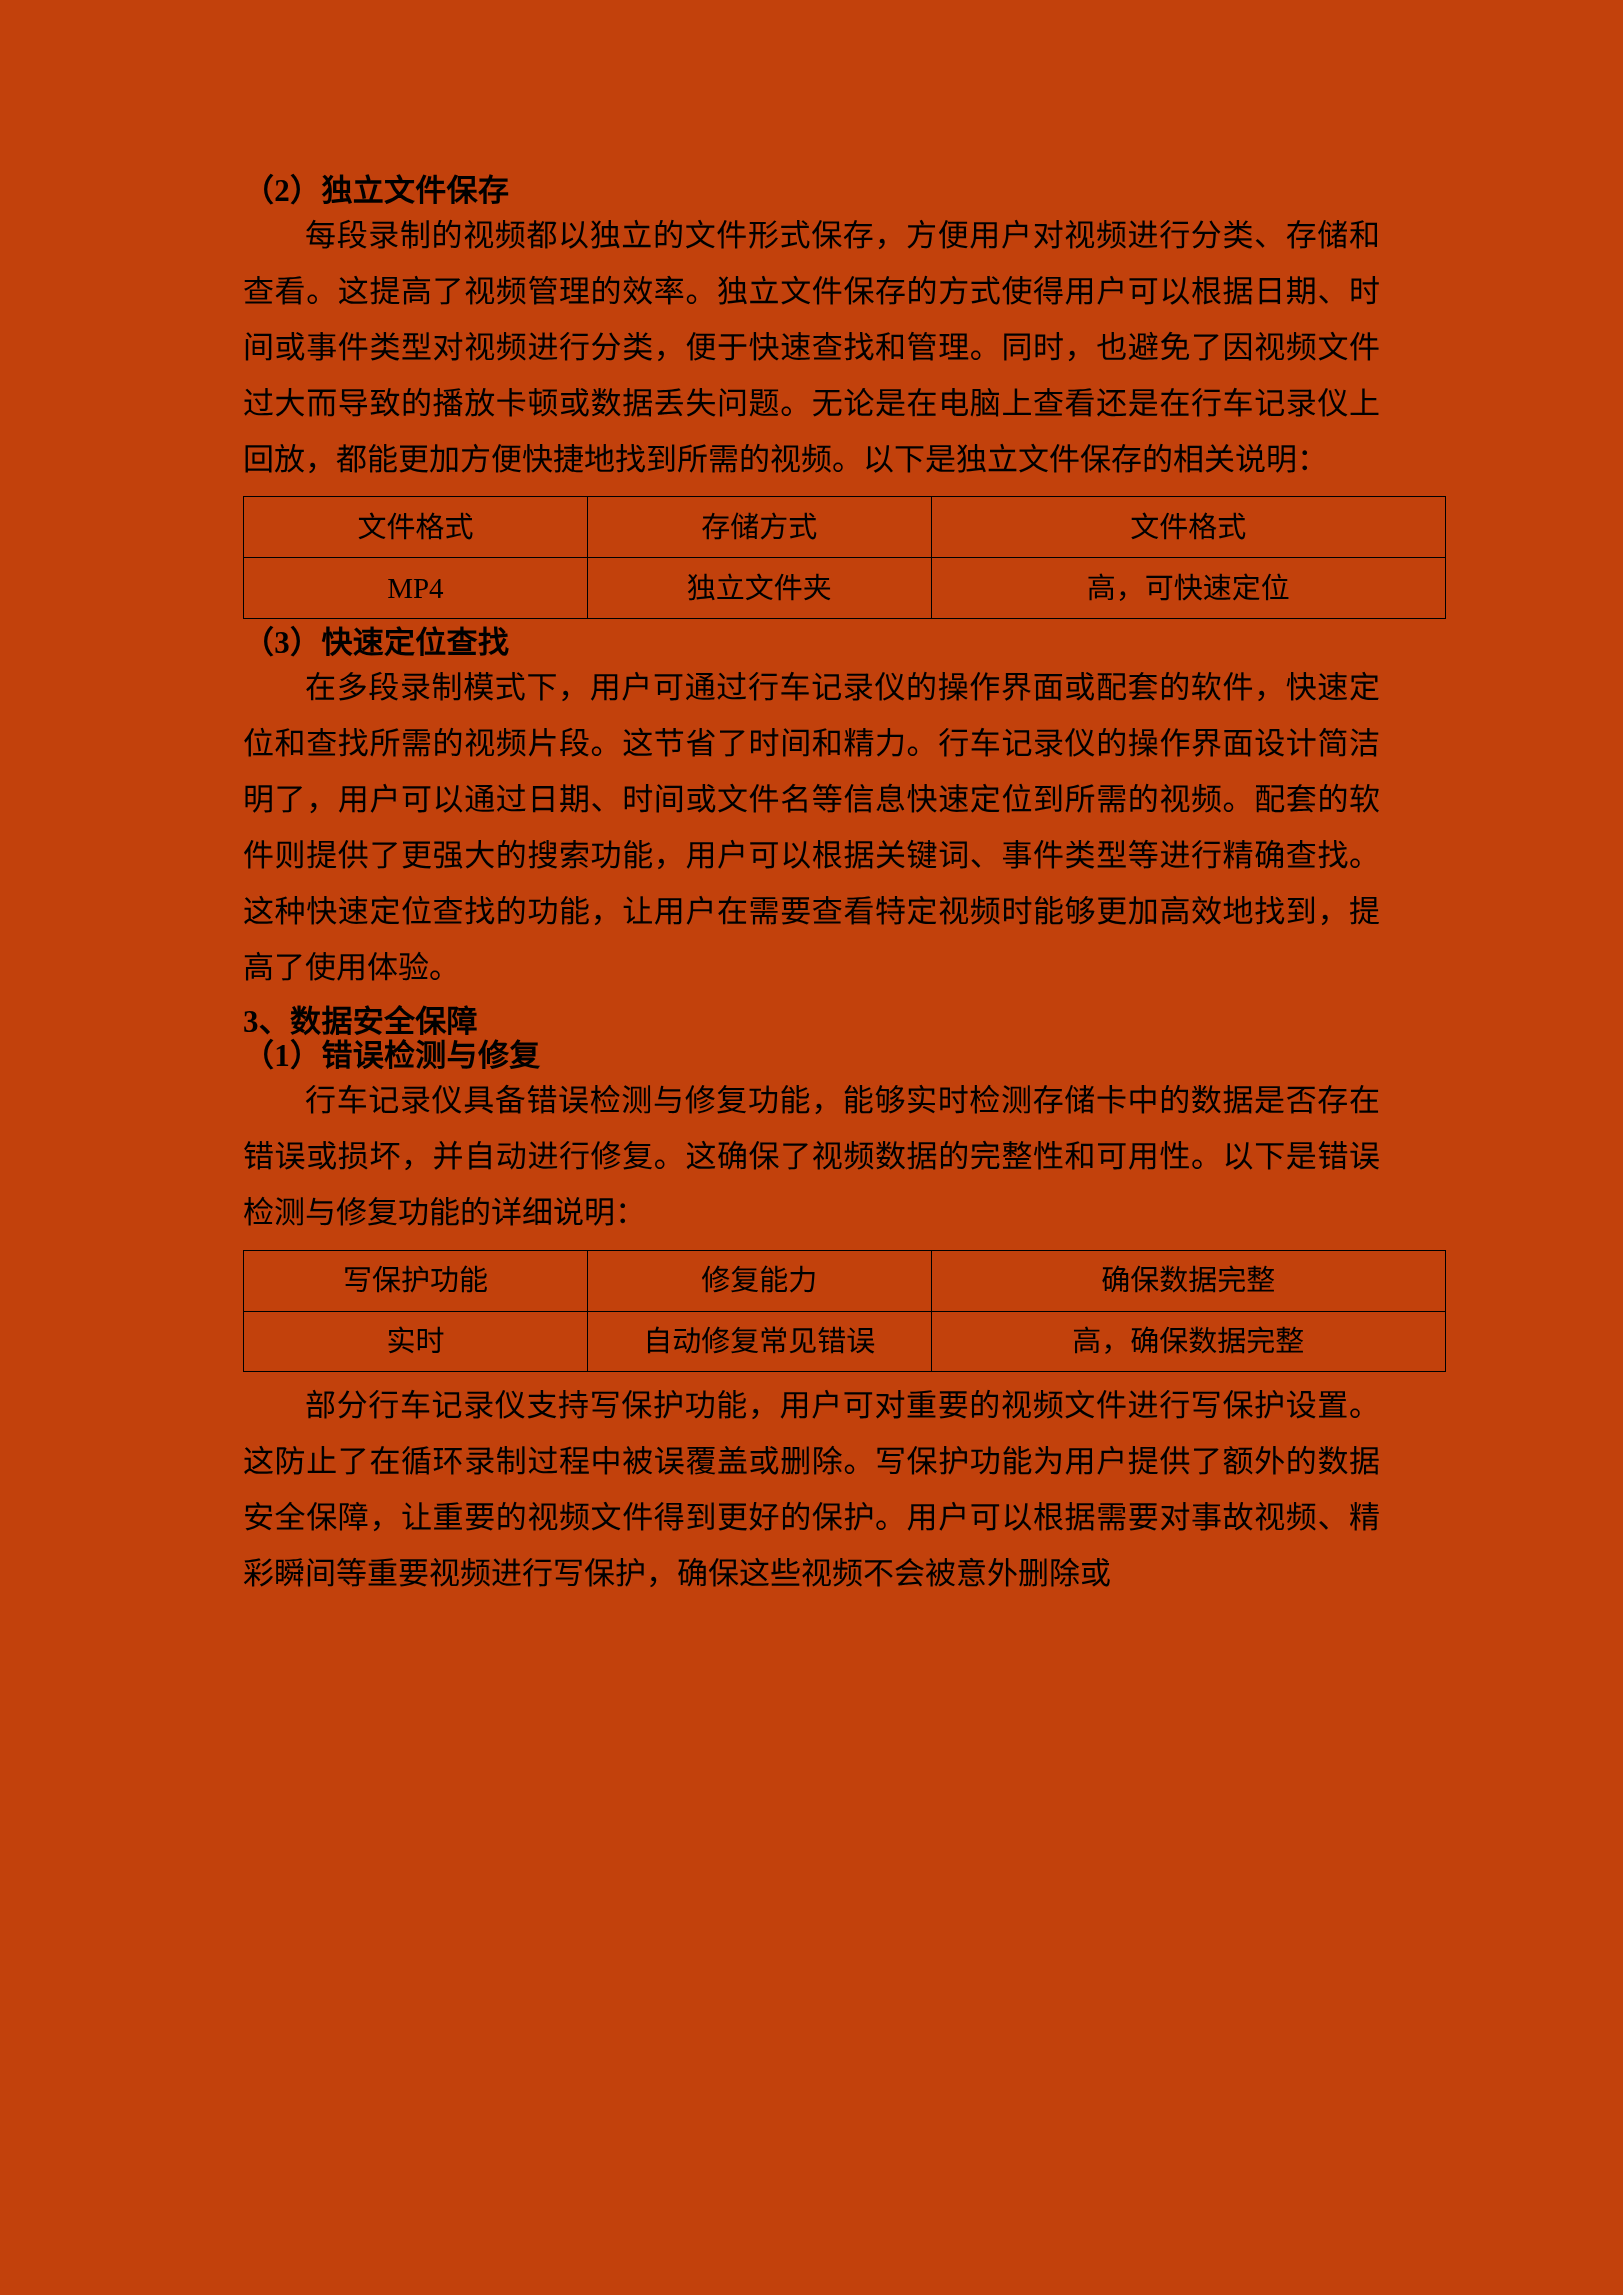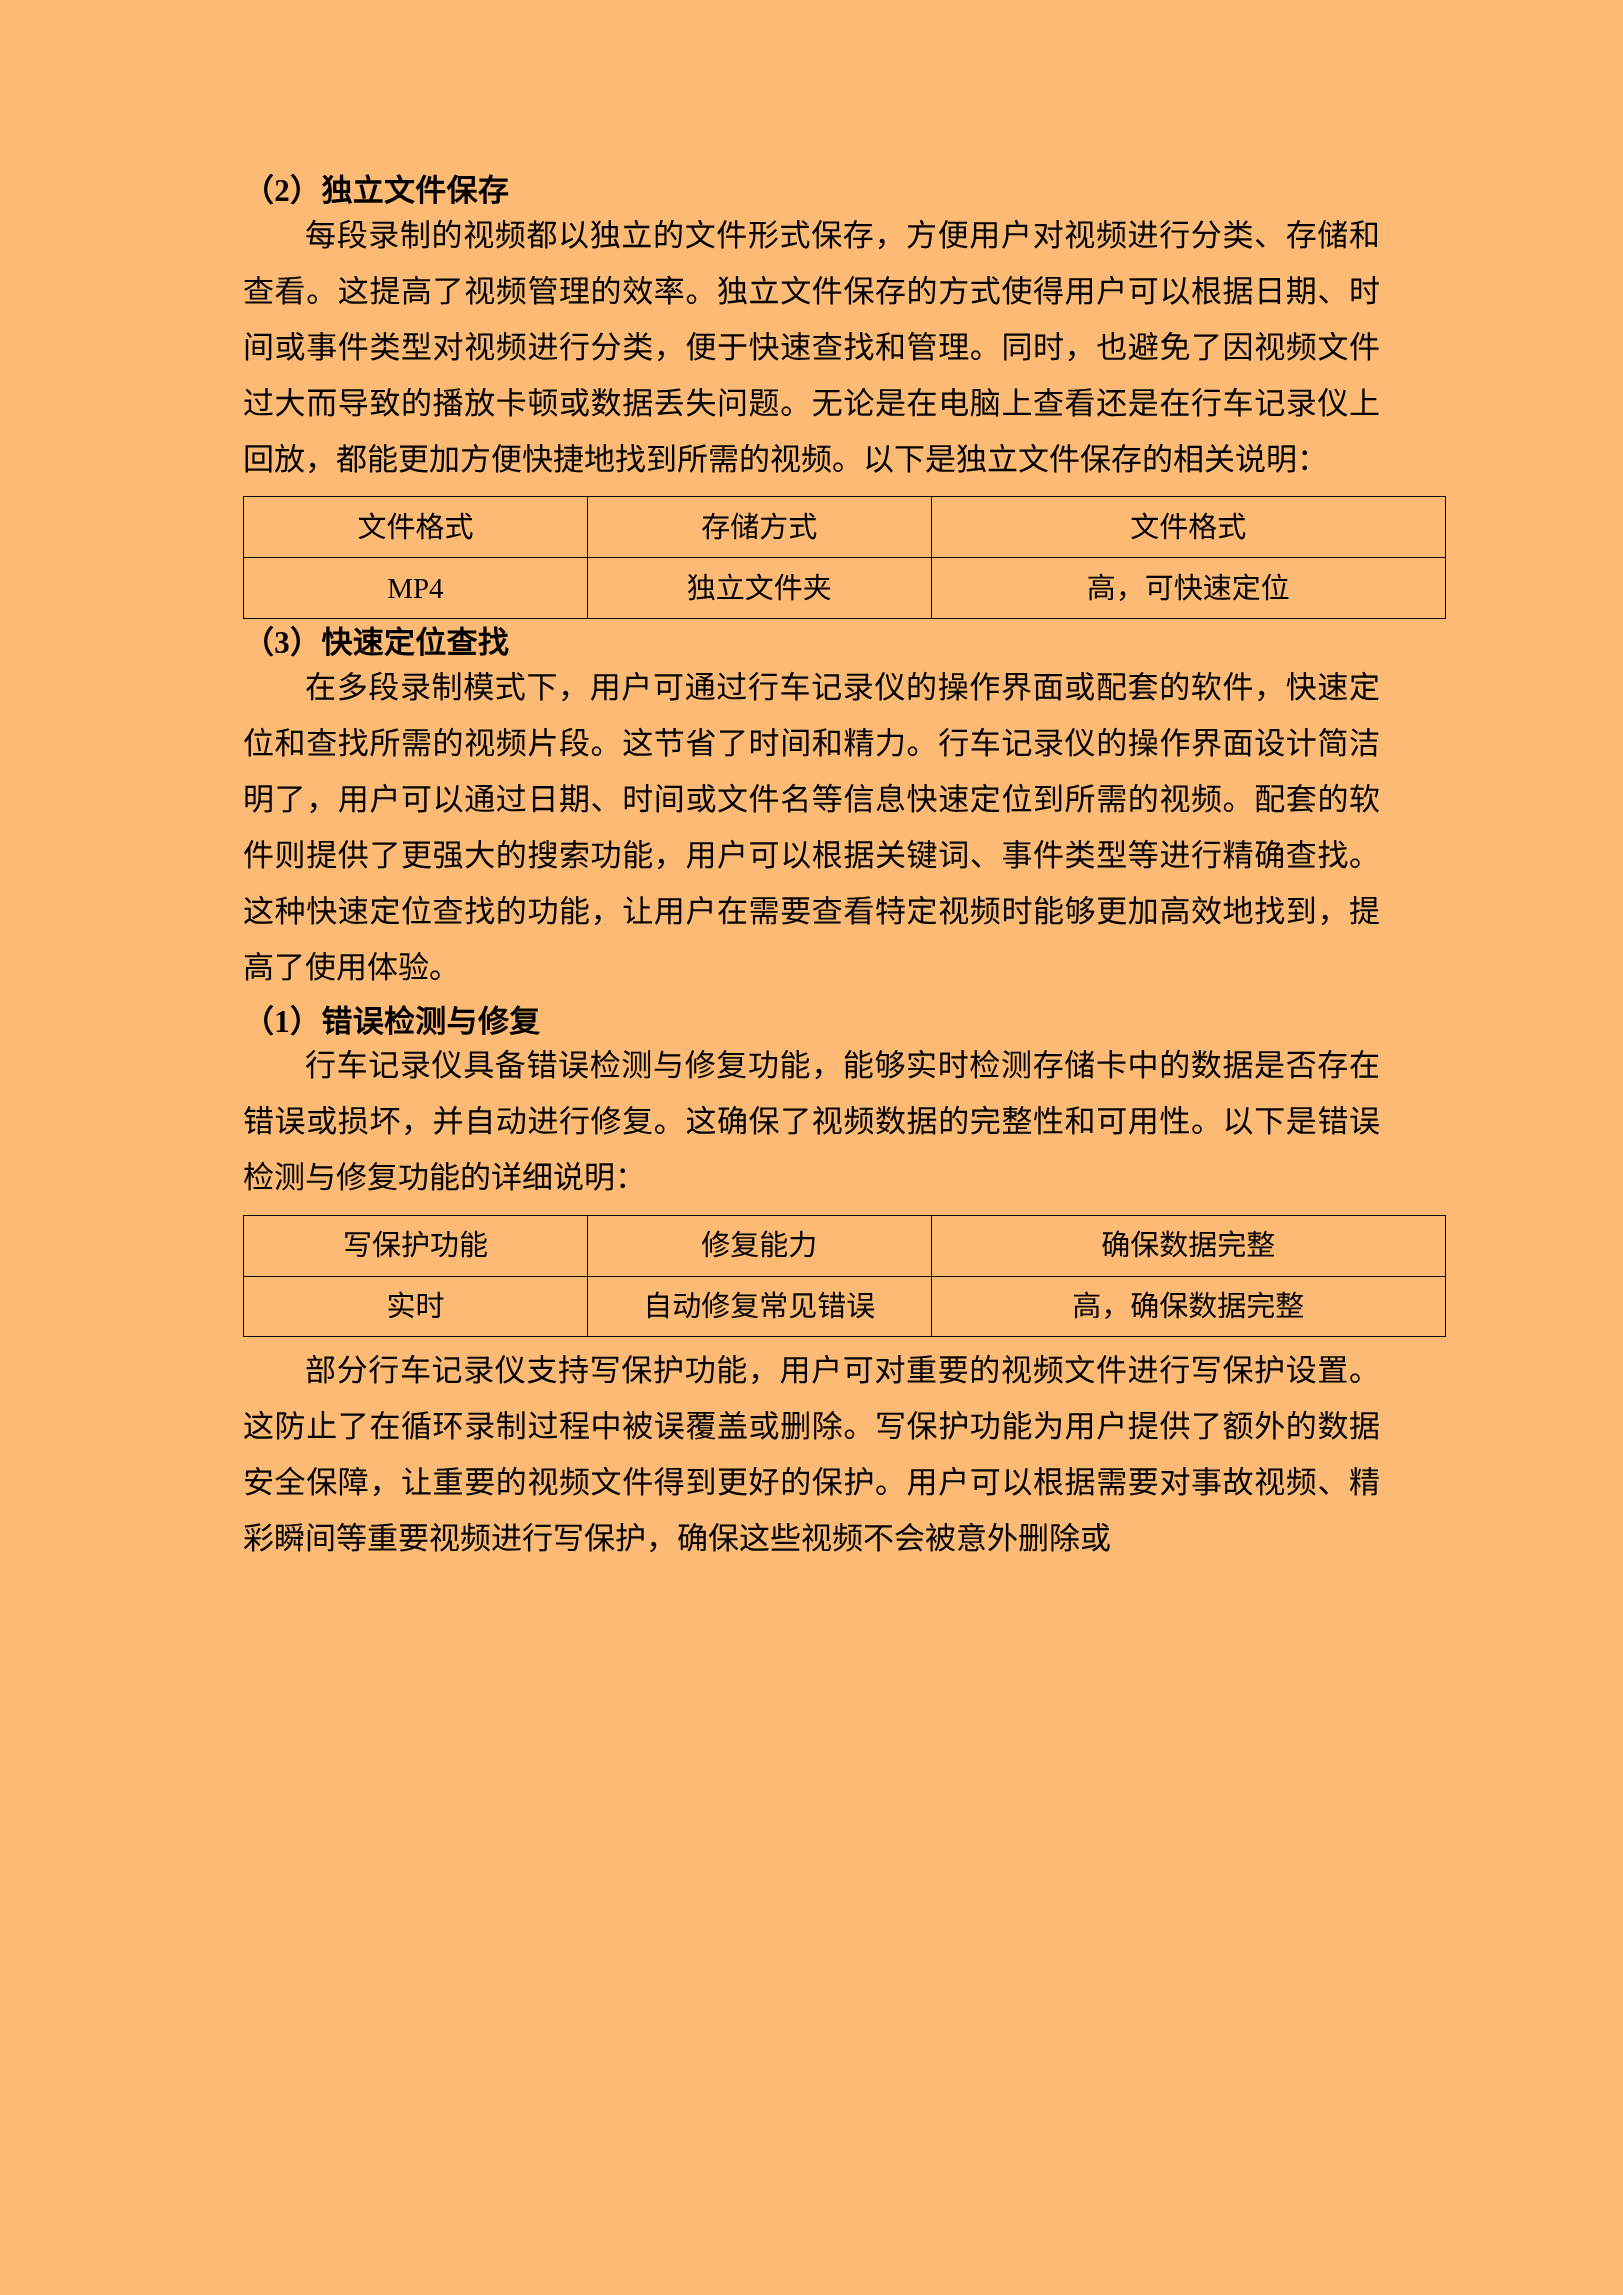--- a/index.html
+++ b/index.html
@@ -8,21 +8,21 @@
     background: #ffffff;
   }
   body {
     font-family: "Liberation Serif", "DejaVu Serif", serif;
     color: #000000;
   }
   .page {
     position: relative;
     width: 1623px;
     height: 2295px;
-    background: #fdba74;
+    background: #c2410c;
     box-sizing: border-box;
     padding: 175px 243px 196px 243px;
     overflow: hidden;
   }
   .doc-body {
     width: 1137px;
   }
   .heading {
     font-size: 31px;
     line-height: 1.0;
@@ -102,20 +102,21 @@
         </tr>
       </tbody>
     </table>
 
     <h3 class="heading">（3）快速定位查找</h3>
 
     <p class="para">在多段录制模式下，用户可通过行车记录仪的操作界面或配套的软件，快速定位和查找所需的视频片段。这节省了时间和精力。行车记录仪的操作界面设计简洁明了，用户可以通过日期、时间或文件名等信息快速定位到所需的视频。配套的软件则提供了更强大的搜索功能，用户可以根据关键词、事件类型等进行精确查找。这种快速定位查找的功能，让用户在需要查看特定视频时能够更加高效地找到，提高了使用体验。</p>
 
     <div class="spacer-sm"></div>
 
+    <h3 class="heading-bold">3、数据安全保障</h3>
 
     <h3 class="heading">（1）错误检测与修复</h3>
 
     <p class="para">行车记录仪具备错误检测与修复功能，能够实时检测存储卡中的数据是否存在错误或损坏，并自动进行修复。这确保了视频数据的完整性和可用性。以下是错误检测与修复功能的详细说明：</p>
 
     <table class="doc-table">
       <colgroup>
           <col class="c1">
           <col class="c2">
           <col class="c3">

